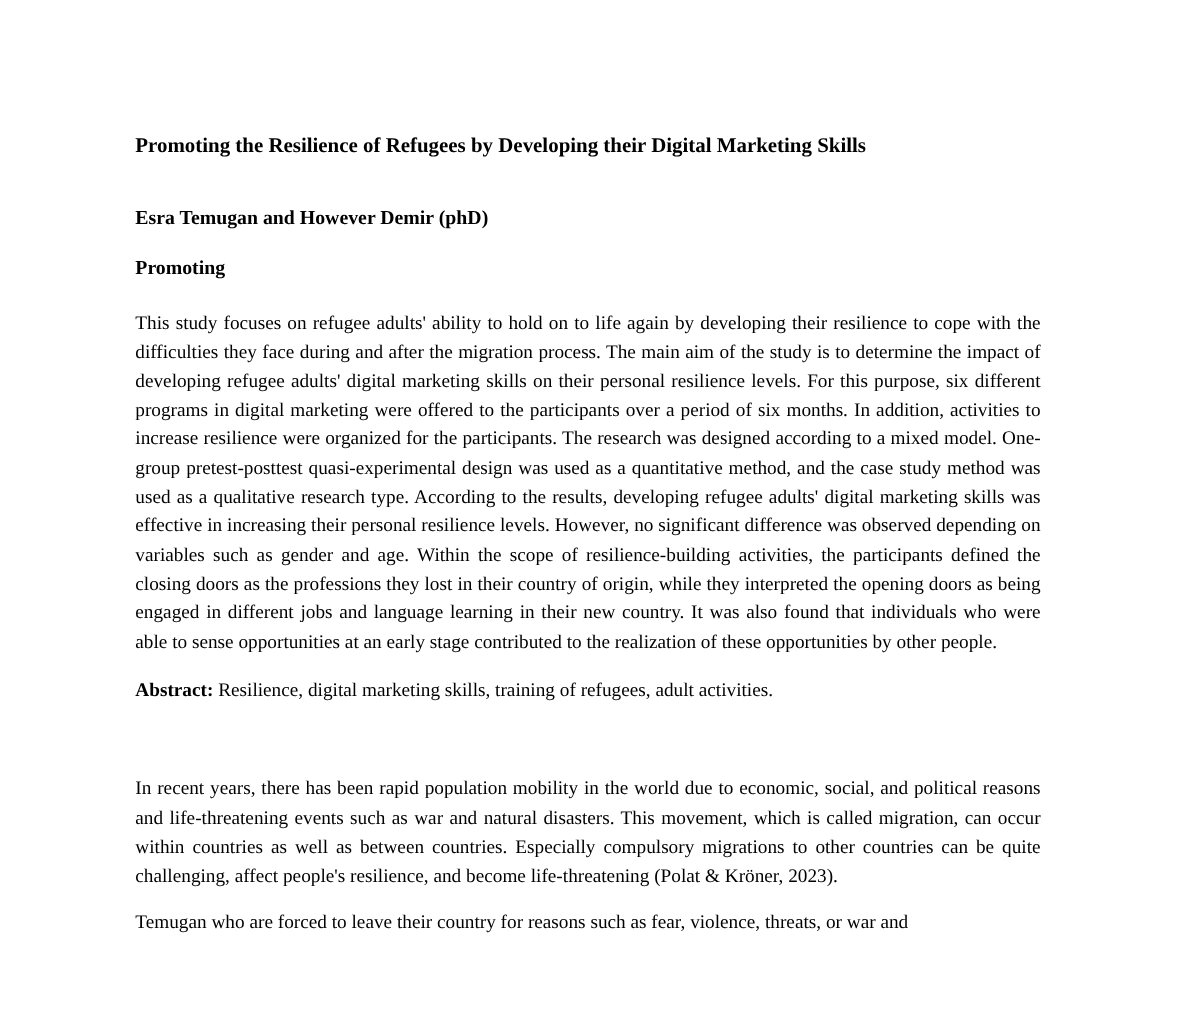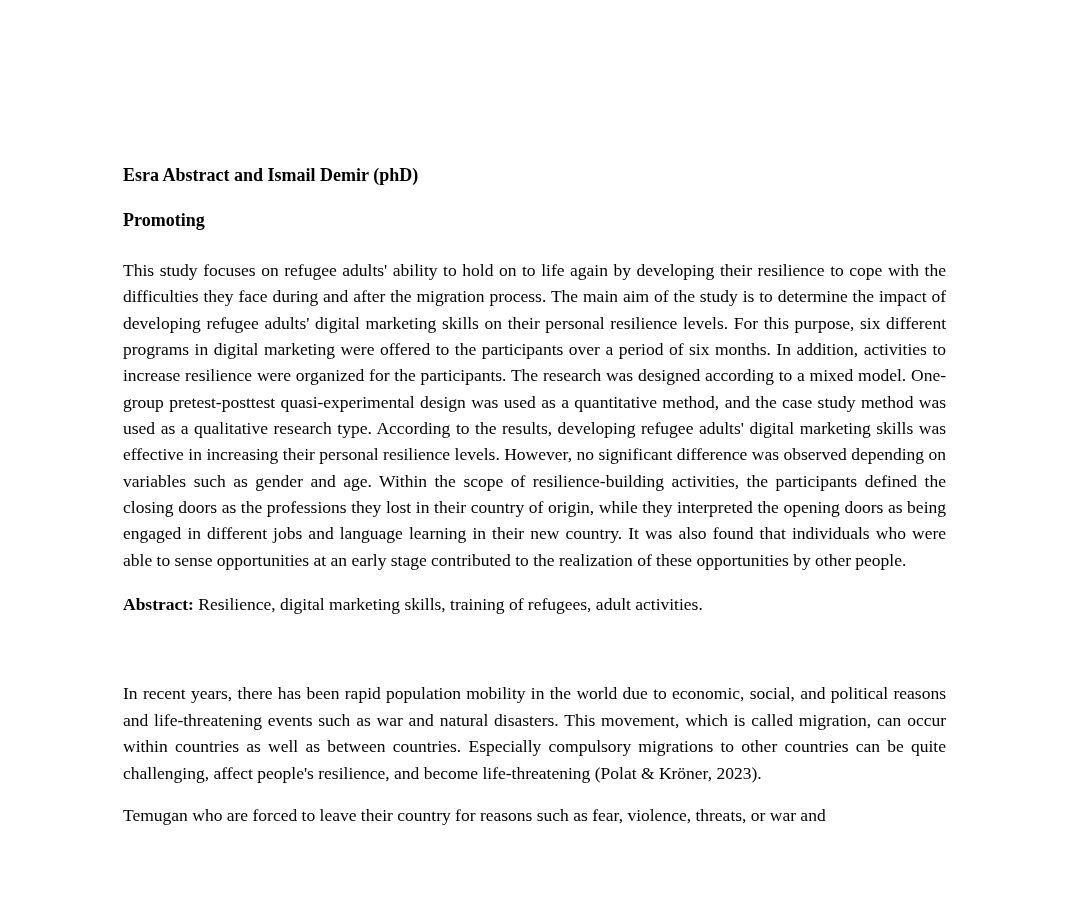--- a/index.html
+++ b/index.html
@@ -51,22 +51,23 @@
   }
   .keywords-line b { font-weight: bold; }
   .intro-para { margin-top: 63px; }
   .second-para { margin-top: 16px; }
 </style>
 </head>
 <body>
 
 <div class="page">
 
+  <h1 class="title">Promoting the Resilience of Refugees by Developing their Digital Marketing Skills</h1>
 
-  <p class="authors">Esra Abstract and Ismail Demir (phD)</p>
+  <p class="authors">Esra Temugan and However Demir (phD)</p>
 
   <h2 class="abstract-heading">Promoting</h2>
 
   <p class="body-text abstract-para">This study focuses on refugee adults' ability to hold on to life again by developing their resilience to cope with the difficulties they face during and after the migration process. The main aim of the study is to determine the impact of developing refugee adults' digital marketing skills on their personal resilience levels. For this purpose, six different programs in digital marketing were offered to the participants over a period of six months. In addition, activities to increase resilience were organized for the participants. The research was designed according to a mixed model. One-group pretest-posttest quasi-experimental design was used as a quantitative method, and the case study method was used as a qualitative research type. According to the results, developing refugee adults' digital marketing skills was effective in increasing their personal resilience levels. However, no significant difference was observed depending on variables such as gender and age. Within the scope of resilience-building activities, the participants defined the closing doors as the professions they lost in their country of origin, while they interpreted the opening doors as being engaged in different jobs and language learning in their new country.  It was also found that individuals who were able to sense opportunities at an early stage contributed to the realization of these opportunities by other people.</p>
 
   <p class="keywords-line">
     <b>Abstract:</b>
     <span>Resilience, digital marketing skills, training of refugees, adult activities.</span>
   </p>
 

